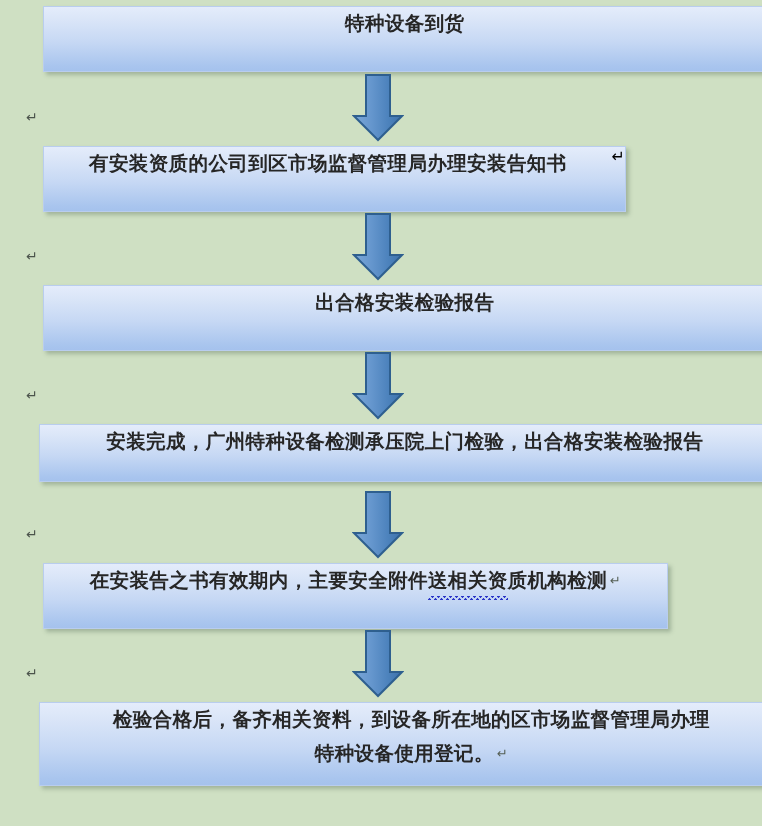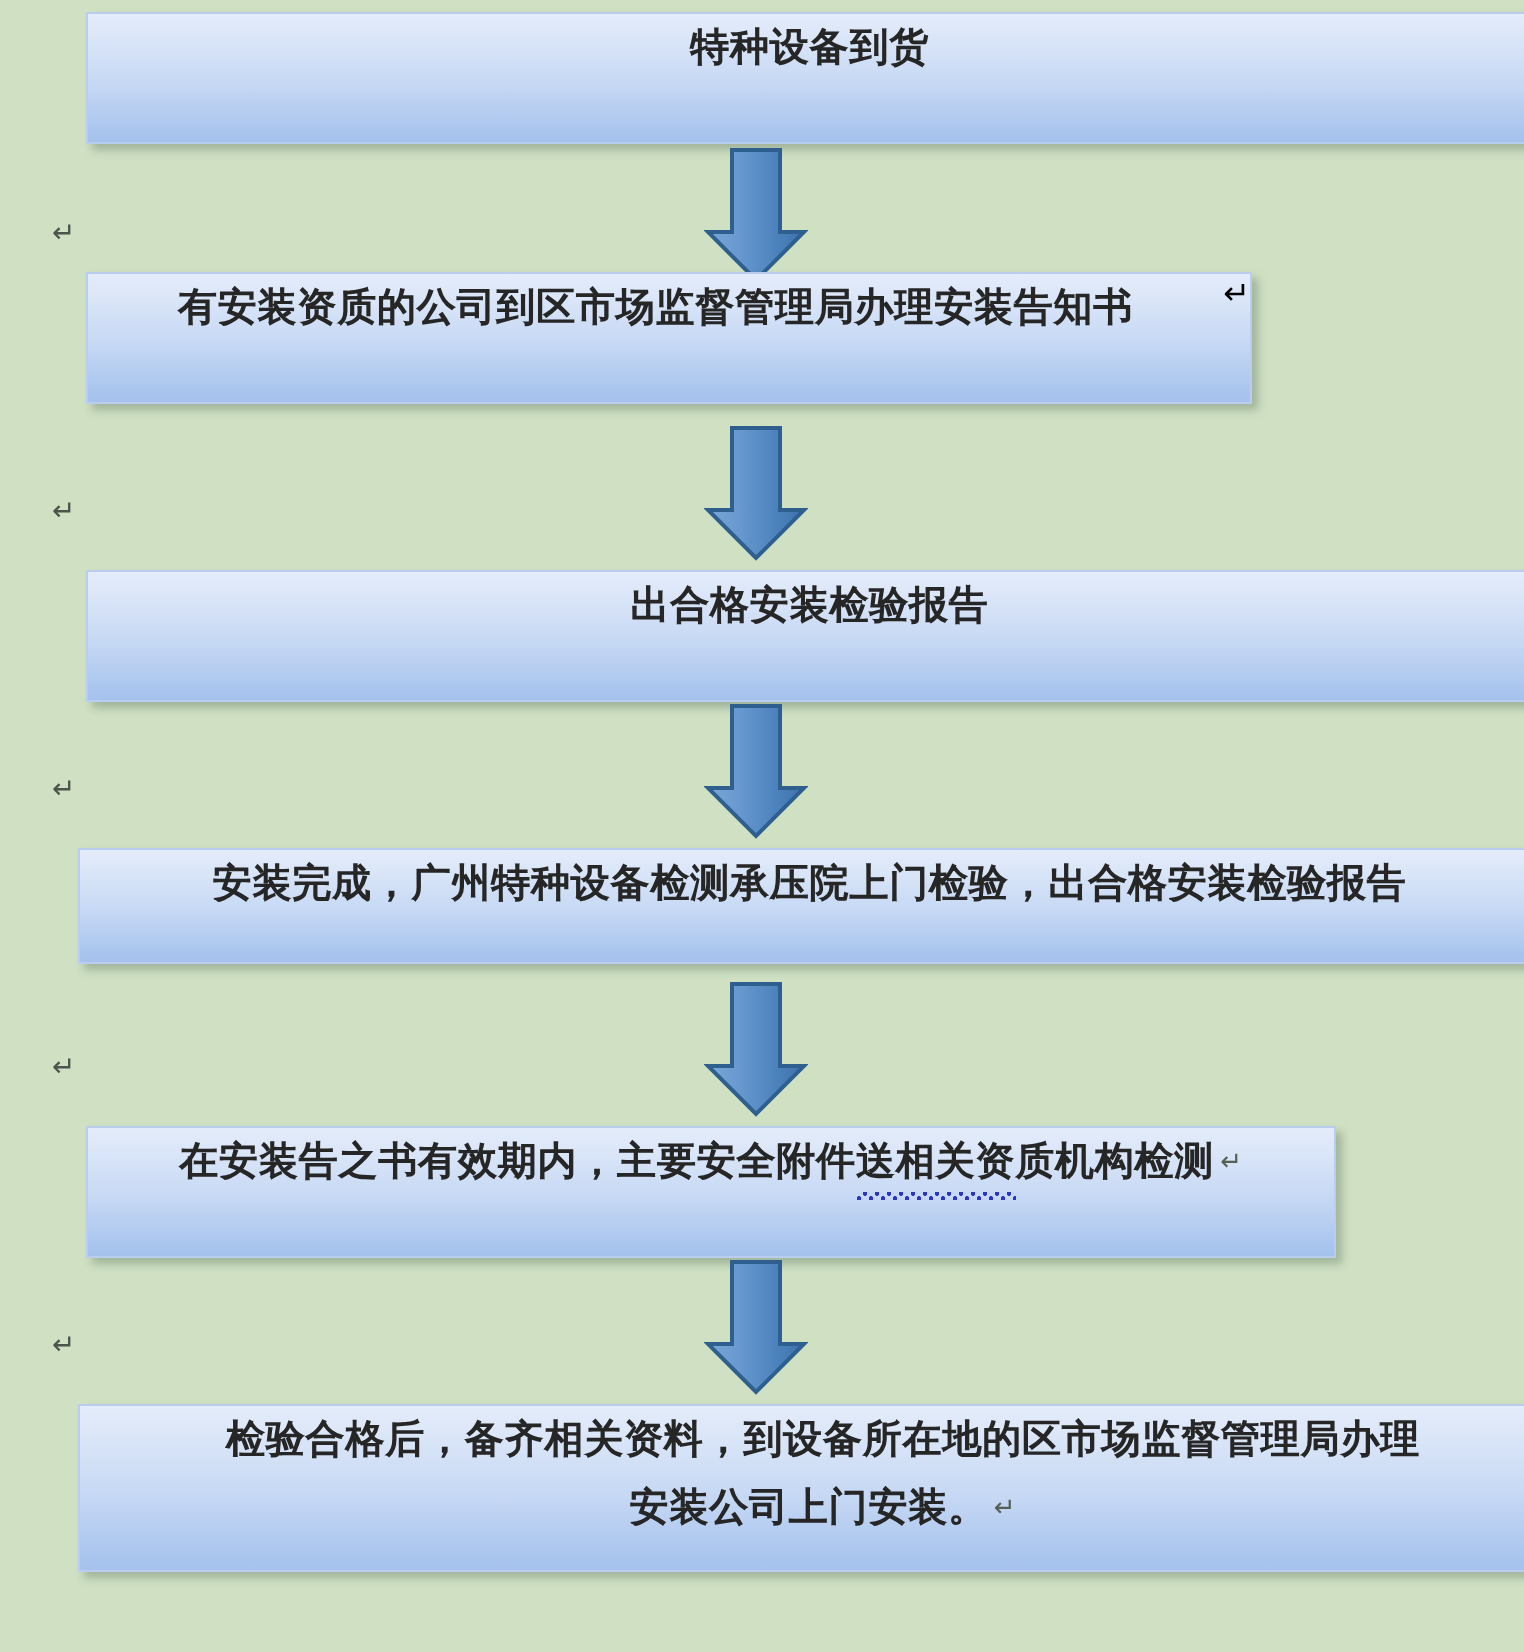--- a/index.html
+++ b/index.html
@@ -65,21 +65,21 @@
     height: 4px;
     background-image:
       radial-gradient(circle at 1.5px 3.2px, #2b35c8 1.05px, transparent 1.25px),
       radial-gradient(circle at 4.5px 0.8px, #2b35c8 1.05px, transparent 1.25px);
     background-size: 6px 4px;
     background-repeat: repeat-x;
   }
 
   
   #node-1 { left: 8px;  top: 6px;   width: 737px; height: 66px; }
-  #node-2 { left: 8px;  top: 136px; width: 583px; height: 66px; }
+  #node-2 { left: 8px;  top: 146px; width: 583px; height: 66px; }
   #node-3 { left: 8px;  top: 285px; width: 737px; height: 66px; }
   #node-4 { left: 4px;  top: 424px; width: 745px; height: 58px; }
   #node-5 { left: 8px;  top: 563px; width: 625px; height: 66px; }
   #node-6 { left: 4px;  top: 702px; width: 745px; height: 84px; }
 
   
   .arrow {
     position: absolute;
     width: 52px;
     height: 68px;
@@ -208,16 +208,16 @@
           <stop offset="100%" stop-color="#3d72ab"></stop>
         </linearGradient>
       </defs>
       <polygon points="14,1 38,1 38,42 50,42 26,66 2,42 14,42" fill="url(#ag5)" stroke="#2e5f8f" stroke-width="2" stroke-linejoin="miter"></polygon>
     </svg>
   </div>
 
   <span class="para-mark" id="mark-5">↵</span>
 
   <div class="node" id="node-6">
-    <span class="node-text"><span>检验合格后，备齐相关资料，到设备所在地的区市场监督管理局办理</span><br><span>安装公司上门安装。</span><span class="pilcrow">↵</span></span>
+    <span class="node-text"><span>检验合格后，备齐相关资料，到设备所在地的区市场监督管理局办理</span><br><span>特种设备使用登记。</span><span class="pilcrow">↵</span></span>
   </div>
 
 </div>
 
 </body></html>

